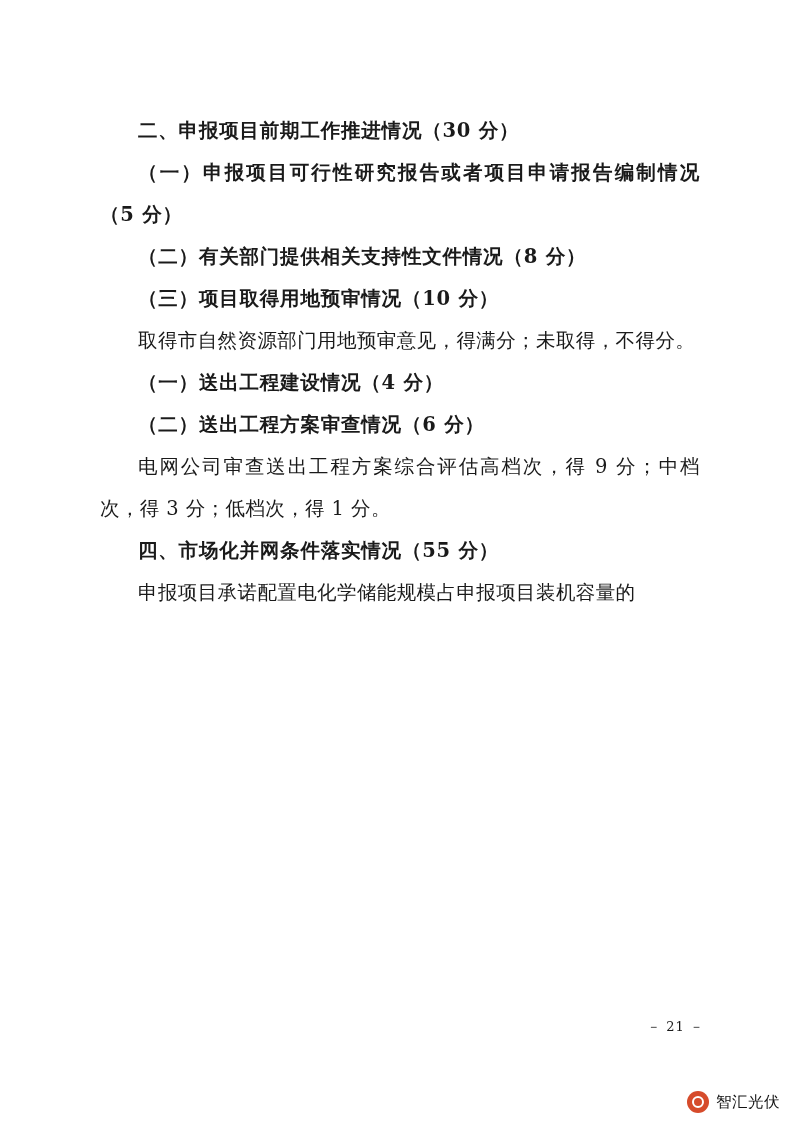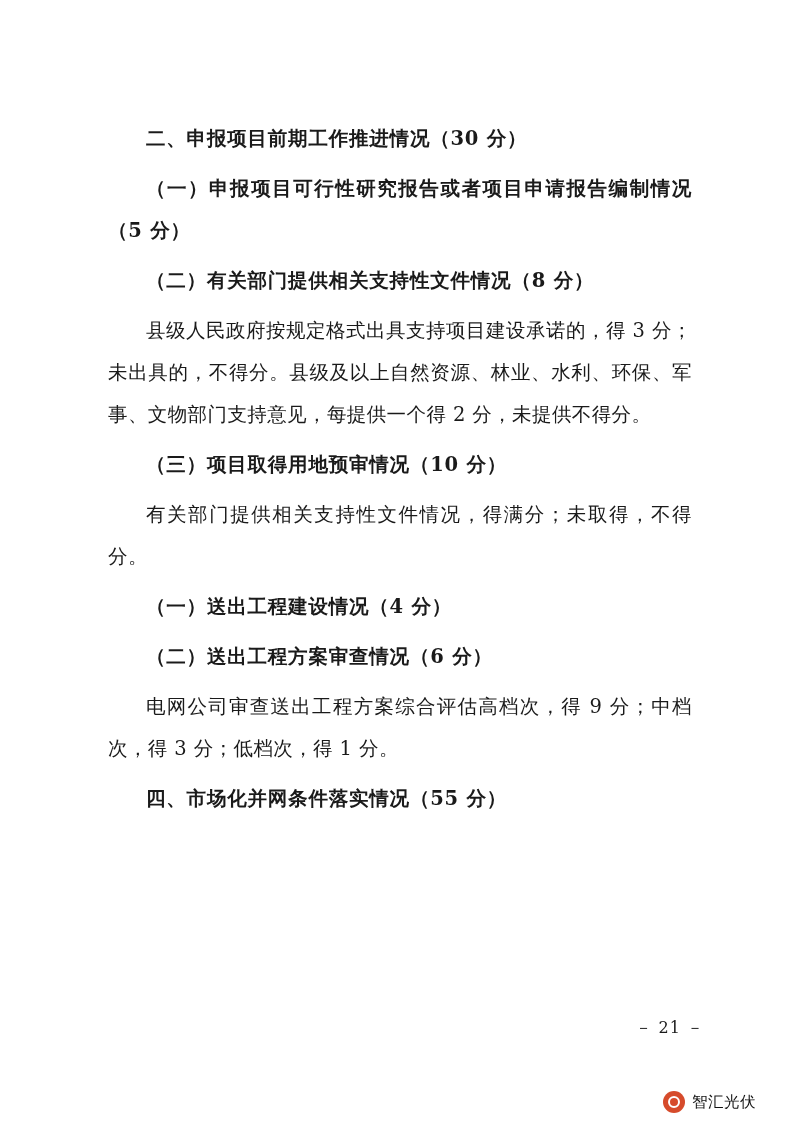--- a/index.html
+++ b/index.html
@@ -27,45 +27,45 @@
     left: 100px;
     top: 110px;
     width: 600px;
   }
   .para {
     font-size: 19.5px;
     line-height: 42px;
     letter-spacing: 0.4px;
     text-align: justify;
     text-justify: inter-ideograph;
-    margin: 8px;
+    margin: 0;
     padding: 0;
   }
   .heading {
     font-weight: bold;
     font-family: "DejaVu Serif", "Liberation Serif", serif;
     letter-spacing: 0.8px;
   }
   .indent2 {
     text-indent: 38px;
   }
   .body-text {
     text-indent: 38px;
   }
   .page-number {
     position: absolute;
     right: 96px;
     top: 1018px;
-    font-size: 16px;
+    font-size: 13px;
     letter-spacing: 1px;
     color: #1a1a1a;
   }
   .footer-badge {
     position: absolute;
-    right: 44px;
+    right: 20px;
     bottom: 18px;
     display: flex;
     align-items: center;
     gap: 7px;
   }
   .footer-logo {
     width: 22px;
     height: 22px;
     border-radius: 50%;
     background: #d64b2b;
@@ -92,27 +92,27 @@
 </style>
 </head>
 <body>
 
 <div class="page">
 
   <div class="content">
     <p class="para heading indent2">二、申报项目前期工作推进情况（30 分）</p>
     <p class="para heading indent2">（一）申报项目可行性研究报告或者项目申请报告编制情况（5 分）</p>
     <p class="para heading indent2">（二）有关部门提供相关支持性文件情况（8 分）</p>
-    <p class="para body-text">县级人民政府按规定格式出具支持项目建设承诺的，得 3 分；未出具的，不得分。县级及以上自然资源、林业、水利、环保、军事、文物部门支持意见，每提供一个得 2 分，未提供不得分。</p>
     <p class="para heading indent2">（三）项目取得用地预审情况（10 分）</p>
-    <p class="para body-text">有关部门提供相关支持性文件情况，得满分；未取得，不得分。</p>
+    <p class="para body-text">取得市自然资源部门用地预审意见，得满分；未取得，不得分。</p>
     <p class="para heading indent2">（一）送出工程建设情况（4 分）</p>
     <p class="para heading indent2">（二）送出工程方案审查情况（6 分）</p>
     <p class="para body-text">电网公司审查送出工程方案综合评估高档次，得 9 分；中档次，得 3 分；低档次，得 1 分。</p>
     <p class="para heading indent2">四、市场化并网条件落实情况（55 分）</p>
+    <p class="para body-text">申报项目承诺配置电化学储能规模占申报项目装机容量的</p>
   </div>
 
   <div class="page-number">－ 21 －</div>
 
   <div class="footer-badge">
     <span class="footer-logo"></span>
     <span class="footer-text">智汇光伏</span>
   </div>
 
 </div>

